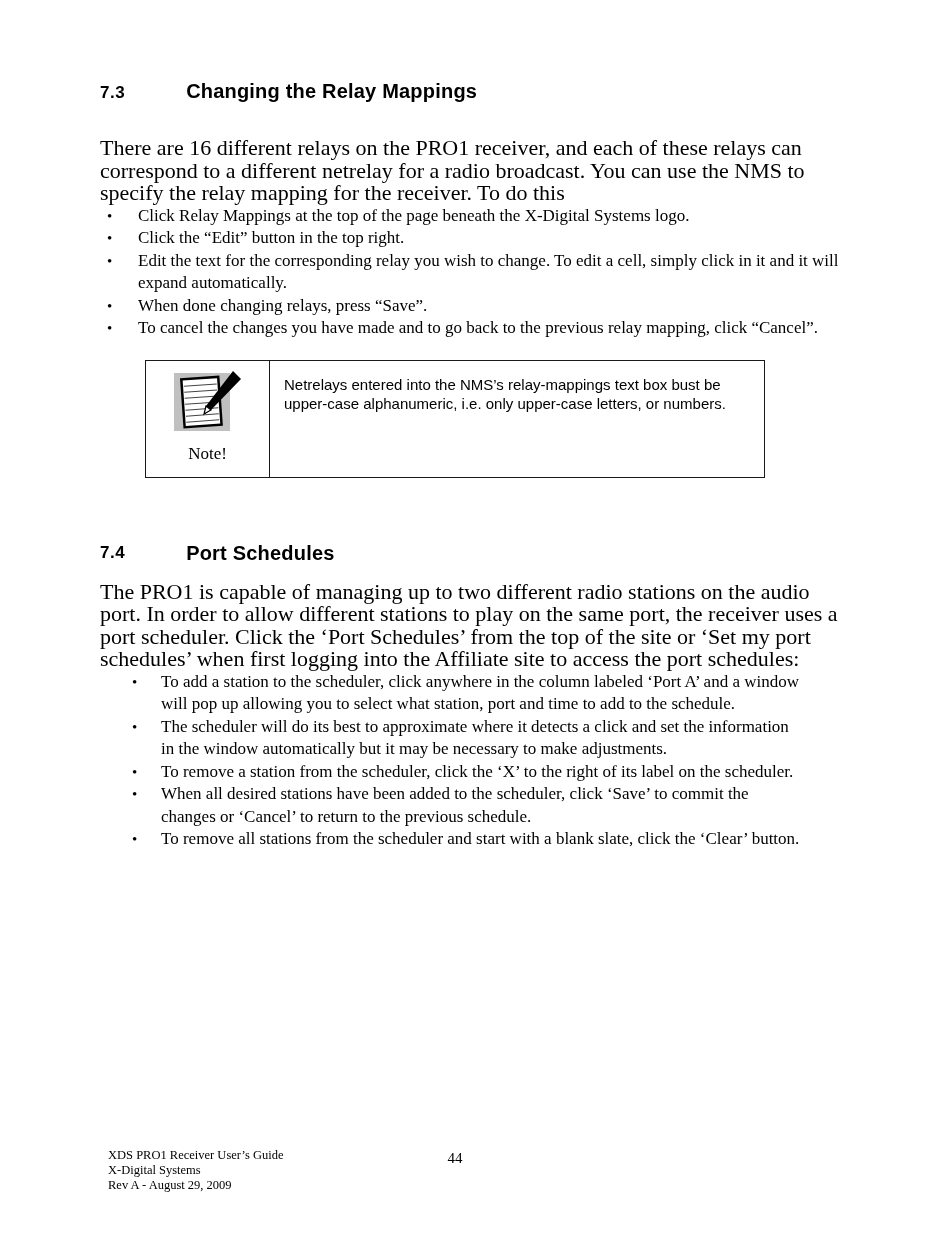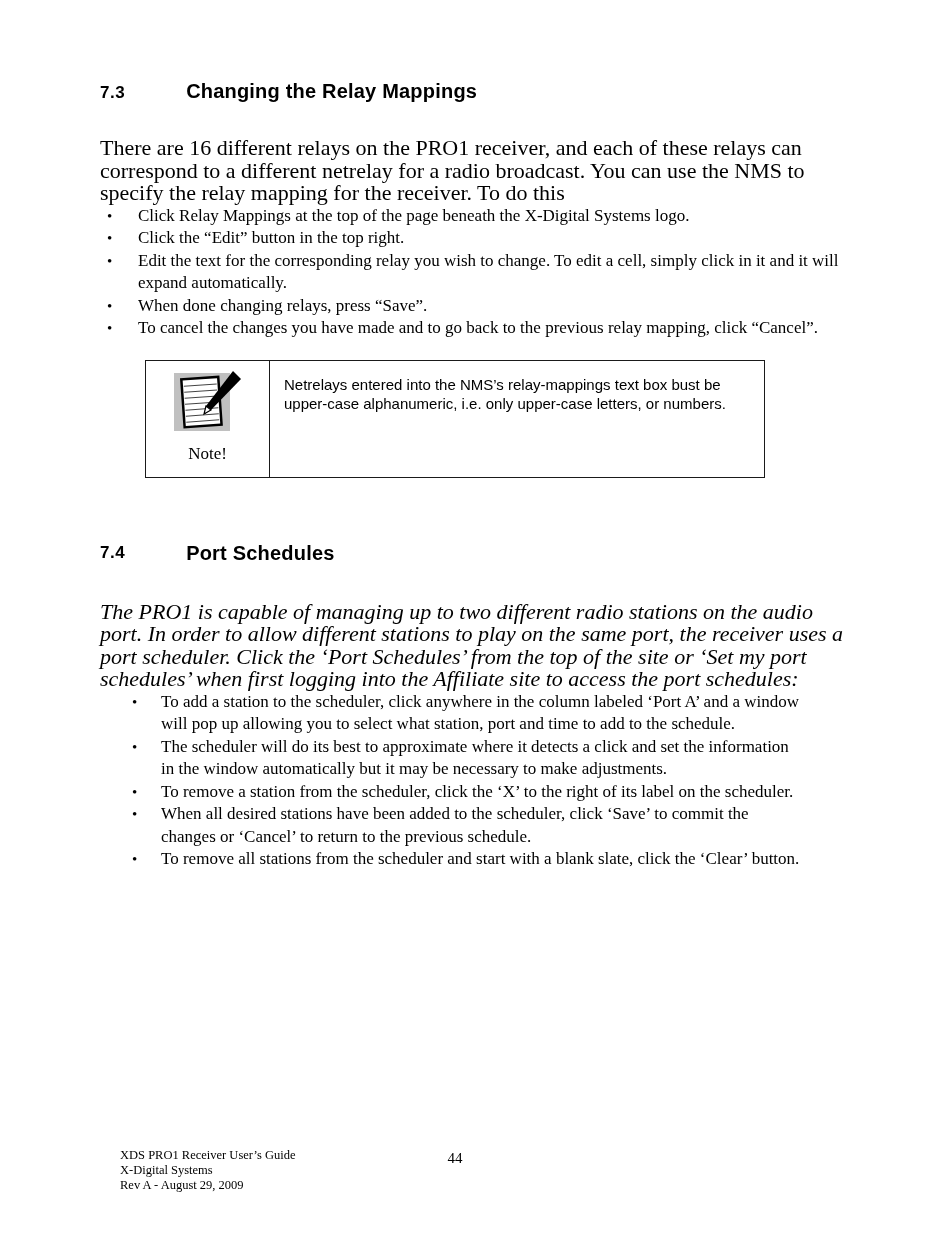--- a/index.html
+++ b/index.html
@@ -34,21 +34,21 @@
   }
   .section-title {
     font-size: 20px;
     letter-spacing: 0.2px;
   }
   .intro {
     margin: 34px 0 0 0;
     font-size: 22px;
     line-height: 22.5px;
   }
-  .intro-2 { margin-top: 36px; font-style: italic; }
+  .intro-2 { margin-top: 16px; }
   ul.bullet-list {
     list-style: none;
     margin: 0;
     padding: 0;
     font-size: 17px;
     line-height: 22.5px;
   }
   ul.bullet-list li {
     position: relative;
     padding-left: 38px;
@@ -89,21 +89,21 @@
   .note-text-cell {
     flex: 1;
     padding: 14px 14px 0 14px;
     font-family: "Liberation Sans", "DejaVu Sans", sans-serif;
     font-size: 15px;
     line-height: 19px;
   }
   .heading-2 { margin-top: 64px; align-items: center; }
   .footer {
     position: absolute;
-    left: 120px;
+    left: 108px;
     top: 1148px;
     font-size: 12.5px;
     line-height: 15px;
   }
   .page-number {
     position: absolute;
     left: 0;
     top: 1150px;
     width: 910px;
     text-align: center;

